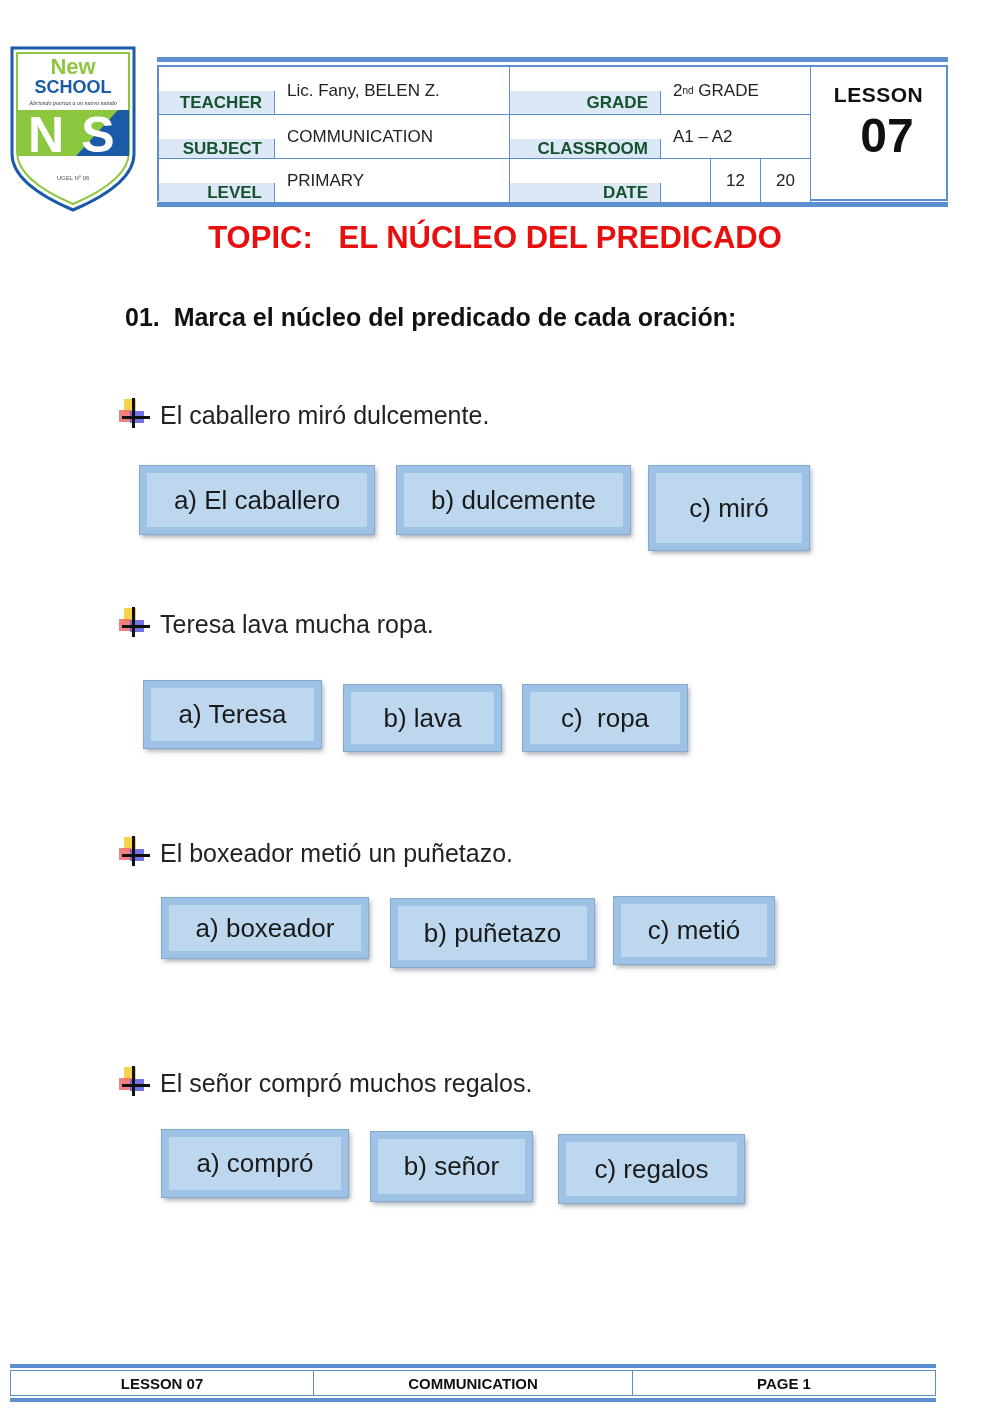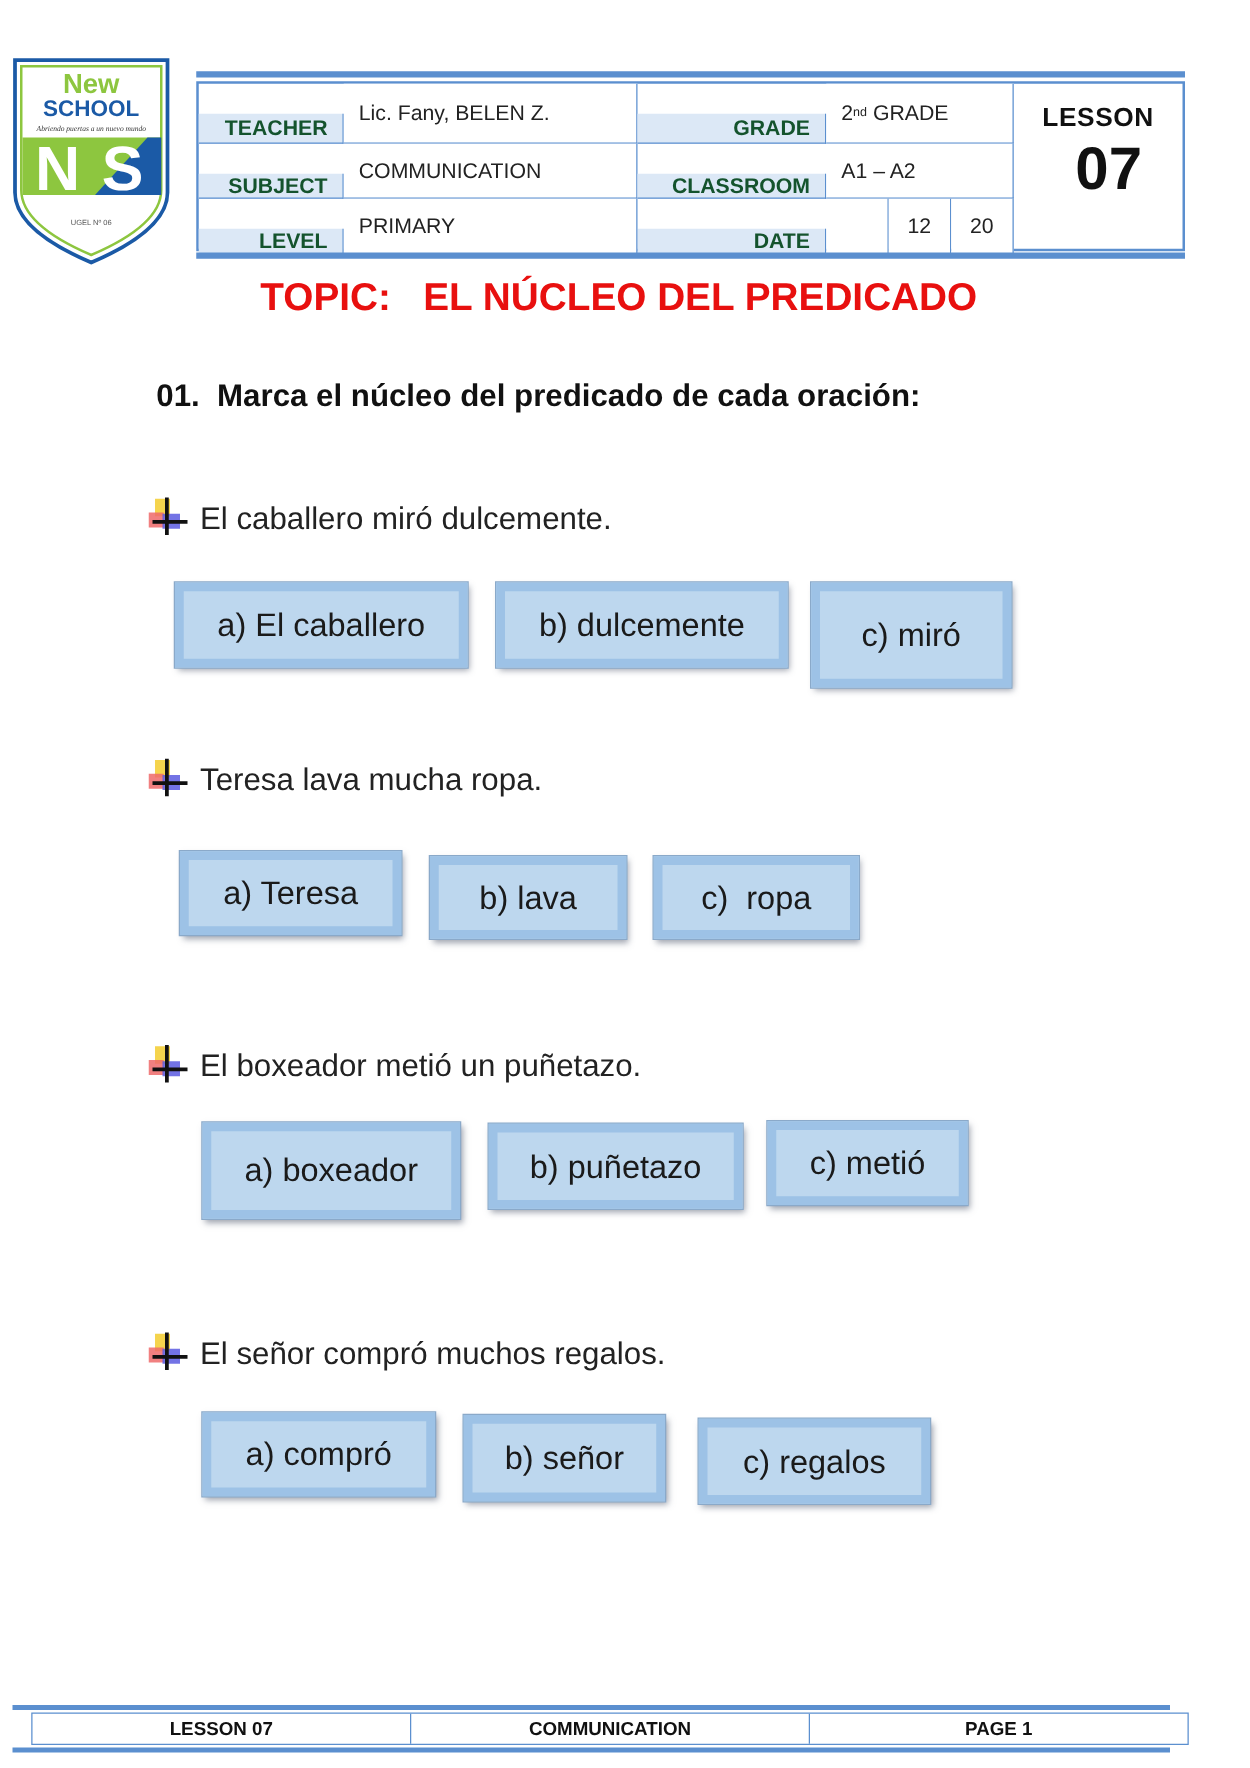--- a/index.html
+++ b/index.html
@@ -66,21 +66,21 @@
       box-shadow: 0 0 0 1px #8aa9c9, 2px 3px 5px rgba(80,90,110,0.55);
       display:flex; align-items:center; justify-content:center;
       font-size:26px; color:#1a1a1a; cursor:pointer; white-space:pre;
     }
 
     
     .ftr { position:absolute; left:10px; top:1364px; width:926px; height:38px; }
     .ftr .bar-top { position:absolute; left:0; top:0; width:100%; height:4px; background:#5b8fcf; }
     .ftr .bar-bot { position:absolute; left:0; bottom:0; width:100%; height:4px; background:#5b8fcf; }
     .ftr .grid {
-      position:absolute; left:15px; top:6px; width:100%; height:26px;
+      position:absolute; left:0; top:6px; width:100%; height:26px;
       display:grid; grid-template-columns:303px 319px 1fr;
       border:1.5px solid #5b8fcf; box-sizing:border-box;
     }
     .ftr .cell {
       display:flex; align-items:center; justify-content:center;
       font-weight:bold; font-size:15px; border-right:1.5px solid #5b8fcf;
     }
     .ftr .cell:last-child { border-right:none; }
   </style>
 </head>
@@ -168,21 +168,21 @@
 <div class="q-line" style="top:836px">
   <span class="bullet">
       <i class="y"></i>
       <i class="r"></i>
       <i class="b"></i>
       <i class="v"></i>
       <i class="h"></i>
     </span>
   <span>El boxeador metió un puñetazo.</span>
 </div>
-<div class="opt" style="left:162px;top:898px;width:206px;height:77px">a) boxeador</div>
+<div class="opt" style="left:162px;top:898px;width:206px;height:60px">a) boxeador</div>
 <div class="opt" style="left:391px;top:899px;width:203px;height:68px">b) puñetazo</div>
 <div class="opt" style="left:614px;top:897px;width:160px;height:67px">c) metió</div>
 
 <div class="q-line" style="top:1066px">
   <span class="bullet">
       <i class="y"></i>
       <i class="r"></i>
       <i class="b"></i>
       <i class="v"></i>
       <i class="h"></i>

